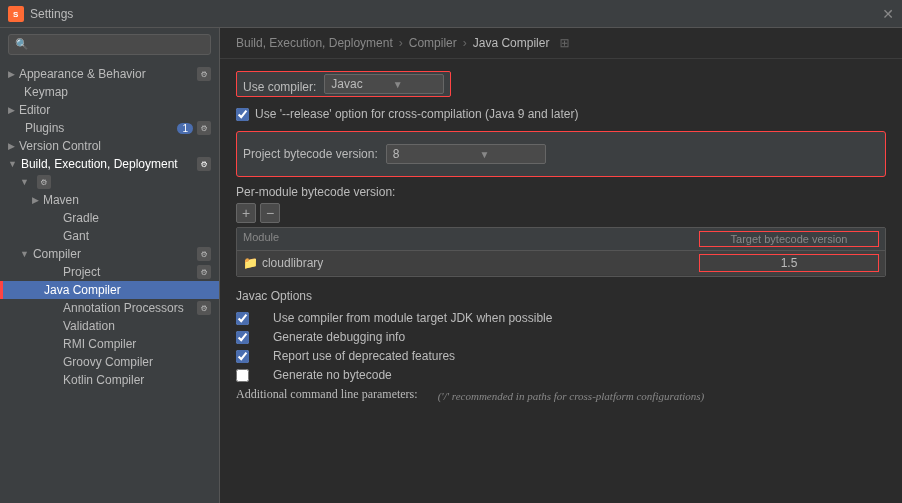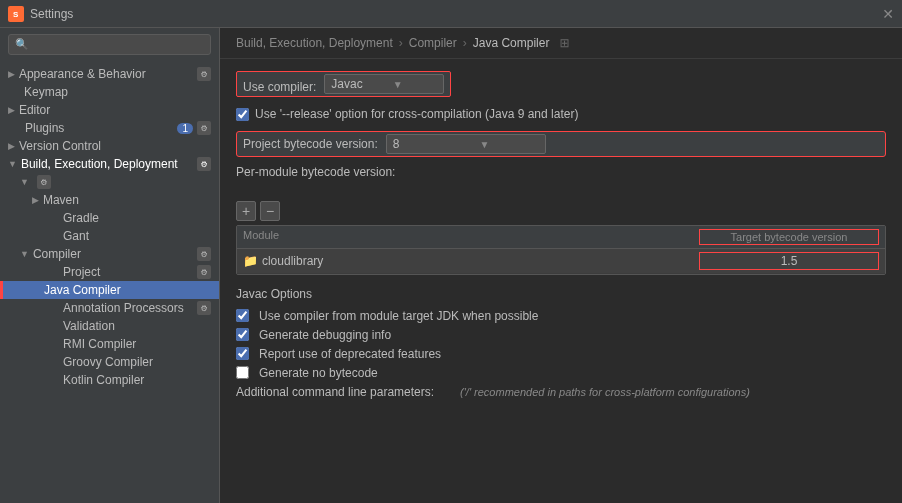--- a/index.html
+++ b/index.html
@@ -188,21 +188,21 @@
     }
     .checkbox-row input[type="checkbox"] {
       accent-color: #4b6eaf;
     }
 
     .bytecode-box {
       display: flex;
       align-items: center;
       border: 1px solid #ff4444;
       border-radius: 3px;
-      padding: 2px 6px;
+      padding: 12px 6px;
       background: #3c3f41;
       margin-bottom: 8px;
       gap: 8px;
     }
     .bytecode-label {
       color: #bbbbbb;
       font-size: 12px;
       white-space: nowrap;
     }
     .bytecode-dropdown {
@@ -213,21 +213,21 @@
       border-radius: 2px;
       padding: 2px 6px;
       gap: 80px;
       cursor: pointer;
       min-width: 160px;
     }
 
     .per-module-label {
       color: #bbbbbb;
       font-size: 12px;
-      margin-bottom: 22px;
+      margin-bottom: 4px;
     }
 
     .table-actions {
       display: flex;
       gap: 4px;
       margin-bottom: 4px;
     }
     .table-btn {
       width: 20px;
       height: 20px;
@@ -285,34 +285,35 @@
 
     
     .section-title {
       font-size: 12px;
       color: #bbbbbb;
       margin-bottom: 8px;
       font-weight: 500;
     }
     .option-row {
       display: flex;
-      align-items: flex-start;
+      align-items: center;
       margin-bottom: 5px;
-      gap: 10px;
+      gap: 24px;
       font-size: 12px;
     }
     .option-row input[type="checkbox"] {
       accent-color: #4b6eaf;
     }
     .cmd-row {
       display: flex;
-      align-items: center;
-      gap: 26px;
-      font-size: 12px;
-      color: #bbbbbb;
+      align-items: flex-end;
+      gap: 20px;
+      font-size: 12px;
+      color: #bbbbbb;
+      font-family: Liberation Serif, serif;
     }
     .cmd-hint {
       color: #888;
       font-size: 11px;
       font-style: italic;
     }
 
     
     .sidebar::-webkit-scrollbar { width: 6px; }
     .sidebar::-webkit-scrollbar-track { background: #3c3f41; }

